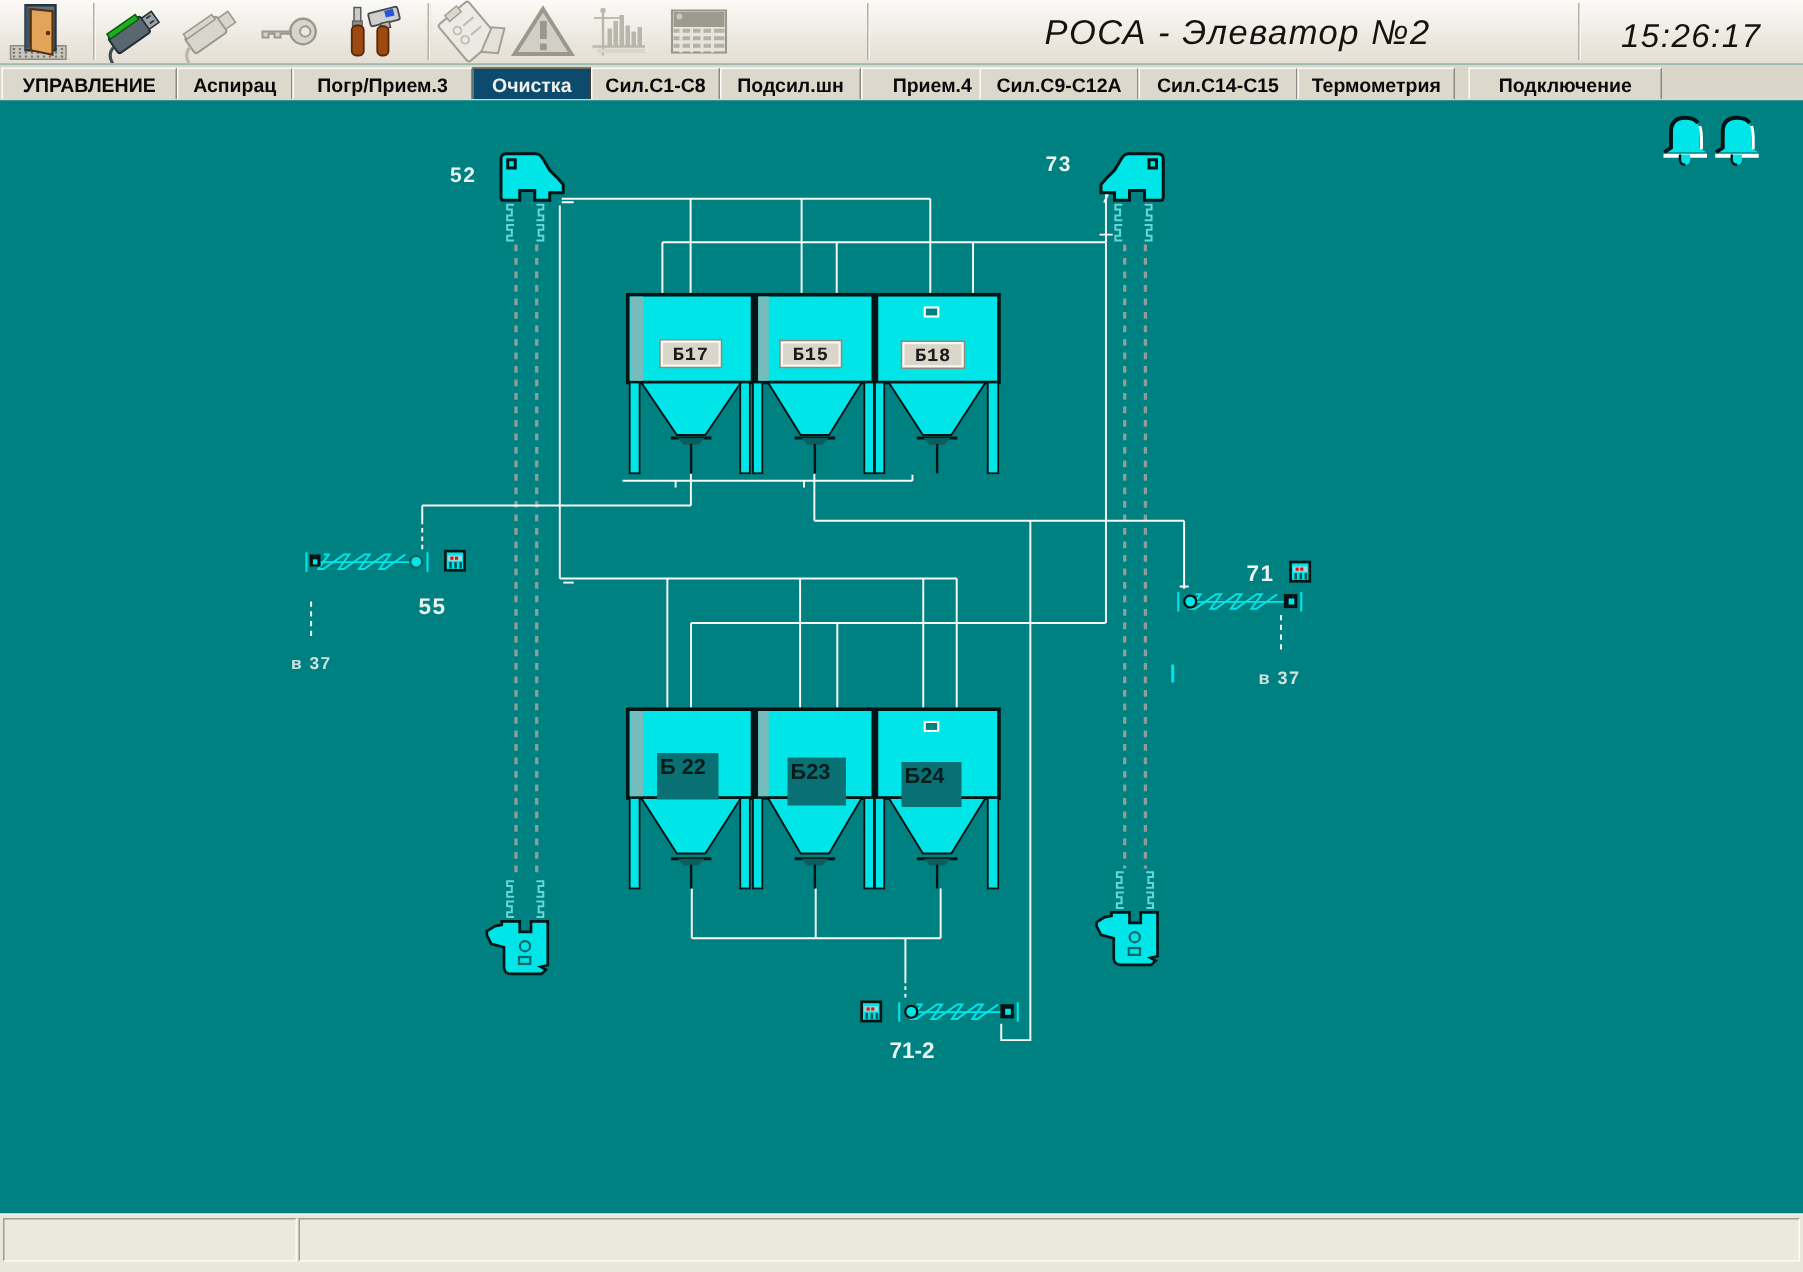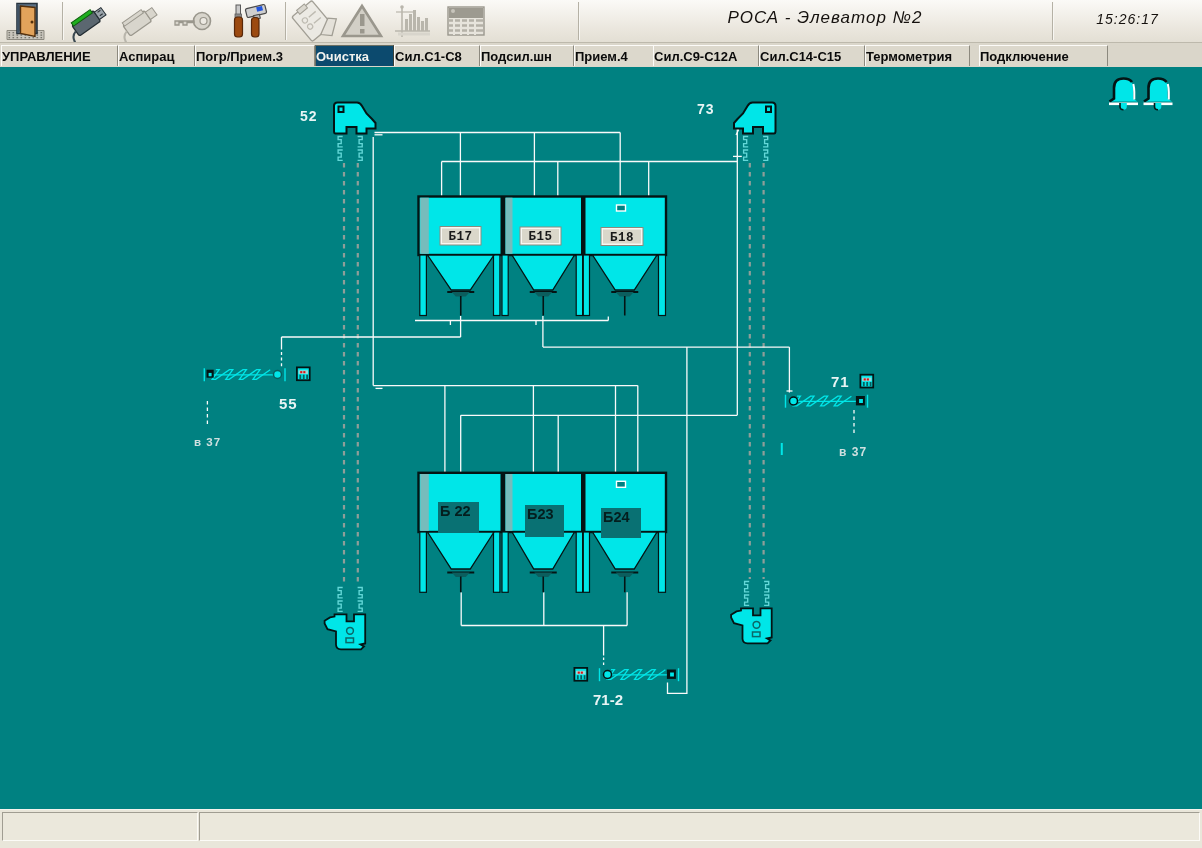--- a/index.html
+++ b/index.html
@@ -2,28 +2,28 @@
 <html><head>
 <meta charset="utf-8">
 <style>
 html,body{margin:0;padding:0;}
 body{width:1202px;height:848px;overflow:hidden;position:relative;
   background:#008181;font-family:"Liberation Sans",sans-serif;}
 .toolbar{position:absolute;left:0;top:0;width:1202px;height:42px;
   background:linear-gradient(#fbfaf7,#eae6dd 70%,#e3dfd4);border-bottom:1px solid #bdb9ac;}
 .tsep{position:absolute;top:2px;height:38px;width:1px;background:#b5b1a5;border-right:1px solid #f8f7f3;}
 .title{position:absolute;left:600px;top:8px;width:450px;text-align:center;
-  font-style:italic;font-size:17px;color:#15110e;letter-spacing:1px;}
+  font-style:italic;font-size:23px;color:#15110e;letter-spacing:1px;}
 .clock{position:absolute;left:1053px;top:11px;width:149px;text-align:center;
-  font-style:italic;font-size:14px;color:#15110e;letter-spacing:1px;}
+  font-style:italic;font-size:22px;color:#15110e;letter-spacing:1px;}
 .tabbar{position:absolute;left:0;top:43px;width:1202px;height:24px;background:#dad6ca;}
 .tab{position:absolute;top:2px;height:21px;box-sizing:border-box;
   background:#dcd8cc;border-left:1px solid #fcfbf8;border-top:1px solid #fcfbf8;
   border-right:1px solid #8c897e;
-  color:#0a0a0a;font-weight:bold;font-size:13px;line-height:21px;
+  color:#0a0a0a;font-weight:bold;font-size:13px;text-align:center;line-height:21px;
   white-space:nowrap;}
 .tab.sel{background:#0c4a6e;color:#f2f2ee;border-left:1px solid #6a6f63;border-top:1px solid #6a6f63;border-right:1px solid #3c4037;}
 .canvas{position:absolute;left:0;top:67px;width:1202px;height:742px;background:#008181;}
 .status{position:absolute;left:0;top:809px;width:1202px;height:39px;background:#e9e6da;border-top:1px solid #f6f4ee;}
 .pane{position:absolute;top:2px;height:27px;background:#ebe8dc;
   border-top:1px solid #a09d92;border-left:1px solid #a09d92;
   border-bottom:1px solid #fcfbf7;border-right:1px solid #fcfbf7;}
 </style>
 </head>
 <body>

